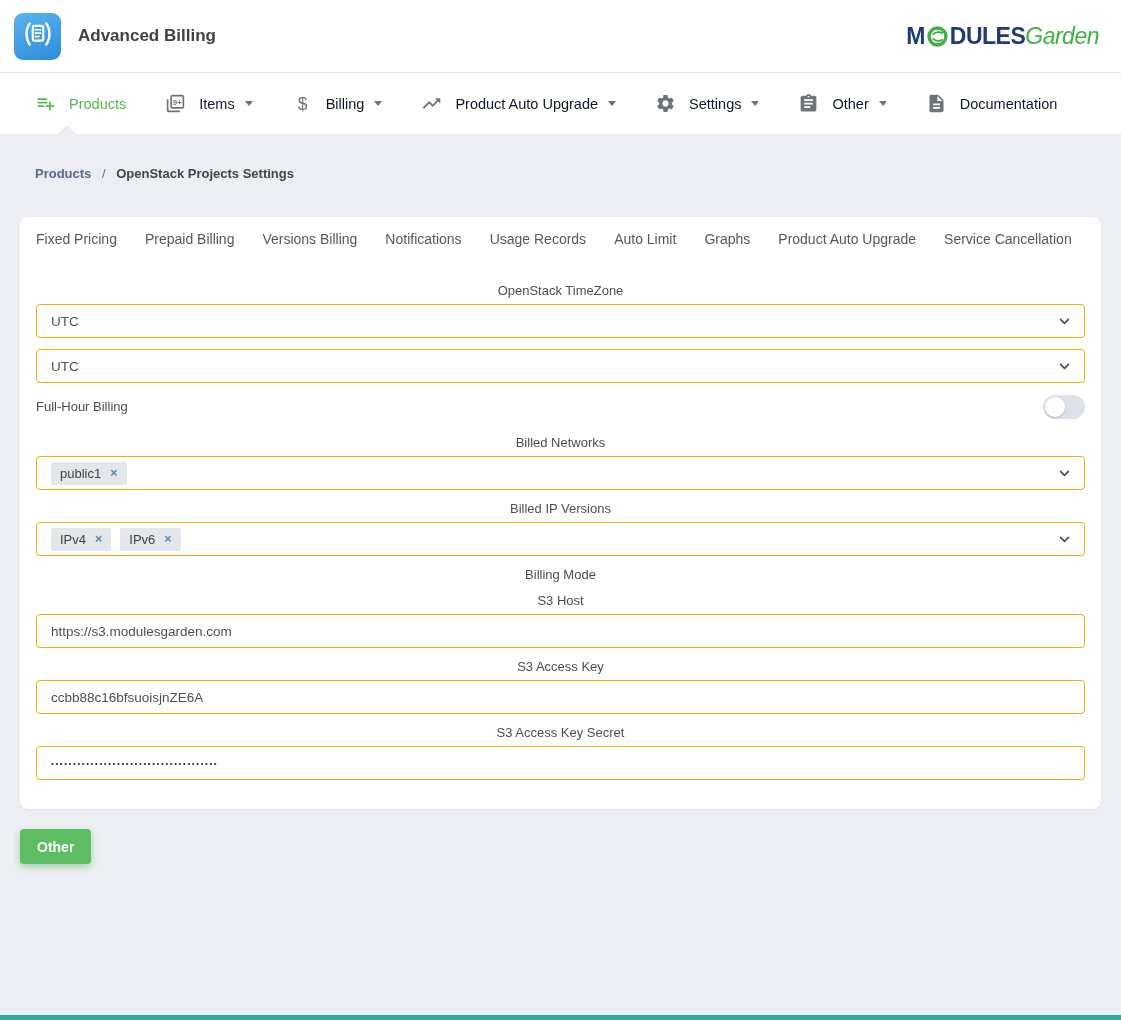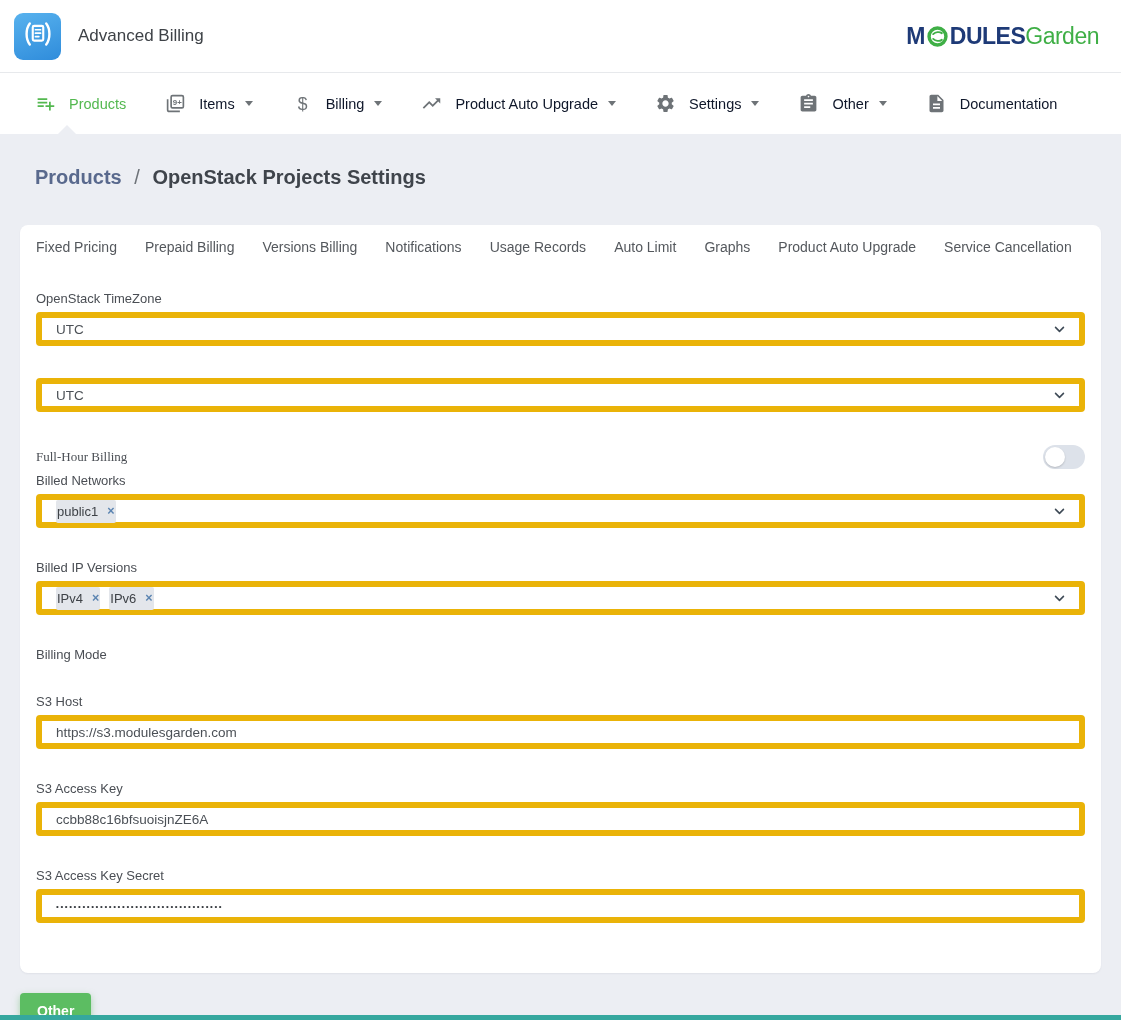--- a/index.html
+++ b/index.html
@@ -10,65 +10,65 @@
     position:relative;
     overflow:hidden;
   }
   
   .header { height:73px; background:#fff; border-bottom:1px solid #e7e9ec;
             display:flex; align-items:center; padding:0 22px 0 14px; }
   .logo { width:47px; height:47px; border-radius:9px;
           background:linear-gradient(160deg,#58b2ee,#2f8cdb);
           display:flex; align-items:center; justify-content:center; flex:none; }
   .logo svg { width:34px; height:34px; }
-  .app-title { margin-left:17px; font-size:17px; font-weight:400; color:#3e4247; }
+  .app-title { margin-left:17px; font-size:17px; font-weight:700; color:#3e4247; }
   .brand { margin-left:auto; display:flex; align-items:center; font-size:23px; line-height:1; }
   .brand .navy { color:#1e3a77; font-weight:700; letter-spacing:-0.5px; }
   .brand .globe { display:flex; margin:0 1px; }
   .brand .globe svg { width:23px; height:23px; }
-  .brand .green { color:#3faf46; font-weight:400; letter-spacing:-0.5px; }
+  .brand .green { color:#3faf46; font-weight:400; font-style:italic; letter-spacing:-0.5px; }
   
   .nav { height:61px; background:#fff; display:flex; align-items:center;
          padding-left:35px; position:relative; }
   .nav-item { display:flex; align-items:center; margin-right:39px; cursor:pointer; }
   .nav-icon { display:flex; }
   .nav-icon svg { width:21px; height:21px; display:block; }
   .nav-label { margin-left:13px; font-size:14.5px; font-weight:500; color:#0f172a; }
   .nav-item.active .nav-label { color:#53b84f; }
   .caret { margin-left:10px; width:0; height:0;
            border-left:4.5px solid transparent; border-right:4.5px solid transparent;
            border-top:5px solid #6e7377; }
   .nav-arrow { position:absolute; bottom:0; left:58px; width:0; height:0;
                border-left:9px solid transparent; border-right:9px solid transparent;
                border-bottom:9px solid #eceef3; }
   
-  .breadcrumb { margin:32px 0 0 35px; font-size:20px; font-weight:600; }
+  .breadcrumb { margin:32px 0 0 35px; font-size:13px; font-weight:600; }
   .bc-section { color:#59698d; cursor:pointer; }
   .bc-sep { color:#6d7278; font-weight:400; margin:0 7px; }
   .bc-page { color:#3f444b; }
   
   .card { margin:36px 20px 0 20px; width:1081px; background:#fff; border-radius:8px;
           box-shadow:0 1px 2px rgba(30,40,60,.06); }
   .tabs { display:flex; align-items:center; height:44px; padding:0 2px; }
   .tab { padding:0 14px; font-size:14px; color:#54585d; cursor:pointer; white-space:nowrap; }
   .form { padding:22px 16px 18px 16px; }
-  .field { margin-bottom:32px; }
+  .field { margin-bottom:11px;text-align:center; }
   .field-label { font-size:13px; color:#4a4e54; margin-bottom:6px; }
-  .control { height:34px; border:6px solid #eab308; border-radius:4px; background:#fff;
+  .control { height:34px; border:1px solid #eab308; border-radius:4px; background:#fff;
              display:flex; align-items:center; padding:0 34px 0 14px; position:relative; }
   .control.plain { padding-right:14px; }
   .control .value { font-size:13.5px; color:#4b5056; }
   .control .value.masked { font-size:8px; letter-spacing:1.6px; color:#34383d; }
   .chevron { position:absolute; right:10px; top:50%; transform:translateY(-50%); display:flex; }
   .chevron svg { width:19px; height:19px; }
   .chip { background:#e3e6eb; border-radius:2px; height:23px; display:inline-flex;
-          align-items:center; padding:0 1px; margin-right:9px; font-size:13px; color:#3e4247; }
+          align-items:center; padding:0 9px; margin-right:9px; font-size:13px; color:#3e4247; }
   .chip-x { margin-left:9px; color:#5b84b1; font-size:12.5px; font-weight:700; cursor:pointer; }
   .toggle-row { display:flex; align-items:center; justify-content:space-between;
-                height:25px; margin-bottom:4px;font-family:Liberation Serif, serif; }
+                height:25px; margin-bottom:16px; }
   .toggle { width:42px; height:24px; border-radius:12px; background:#dde2ea;
             position:relative; cursor:pointer; flex:none; }
   .toggle .knob { width:20px; height:20px; border-radius:50%; background:#fff;
                   position:absolute; left:2px; top:2px; box-shadow:0 1px 2px rgba(0,0,0,.18); }
   
   .submit-btn { margin:20px 0 0 20px; height:35px; padding:0 17px; background:#5cbd62;
                 border:none; border-radius:4px; color:#fff; font-size:14px; font-weight:700;
                 font-family:inherit; cursor:pointer; box-shadow:0 3px 7px rgba(95,180,100,.5); }
   .bottom-bar { position:absolute; left:0; right:0; bottom:0; height:5px; background:#35a79e; }
 </style>

